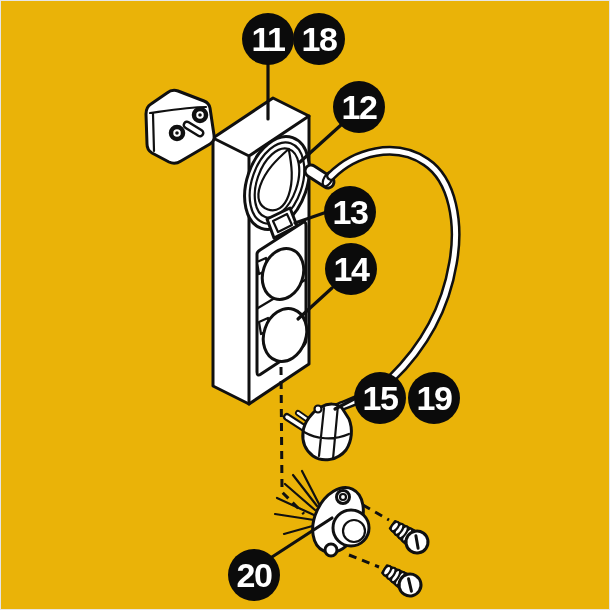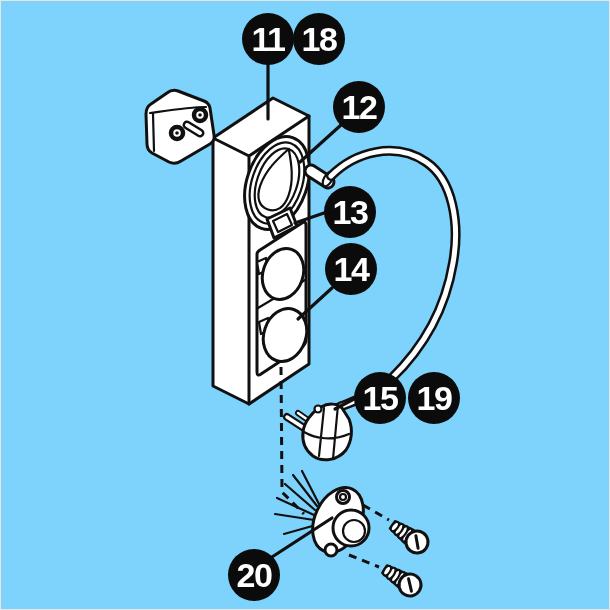--- a/index.html
+++ b/index.html
@@ -1,17 +1,17 @@
 <!DOCTYPE html>
 <html><head>
 <meta charset="utf-8">
 <style>
   html,body{margin:0;padding:0;background:#fff;}
   .stage{
-    width:610px;height:610px;position:relative;background:#7dd3fc;
+    width:610px;height:610px;position:relative;background:#eab308;
     border:1px solid #e6e6e6;box-sizing:border-box;overflow:hidden;
     font-family:"Liberation Sans",sans-serif;
   }
   svg{display:block;}
   .ln{fill:none;stroke:#101010;stroke-width:3;stroke-linecap:round;stroke-linejoin:round;}
   .thin{stroke-width:2.2;}
   .fw{fill:#ffffff;}
   .dash{fill:none;stroke:#101010;stroke-width:3;stroke-dasharray:8 6;stroke-linecap:butt;}
   .leader{fill:none;stroke:#101010;stroke-width:3.2;stroke-linecap:round;}
   .callout-num{

